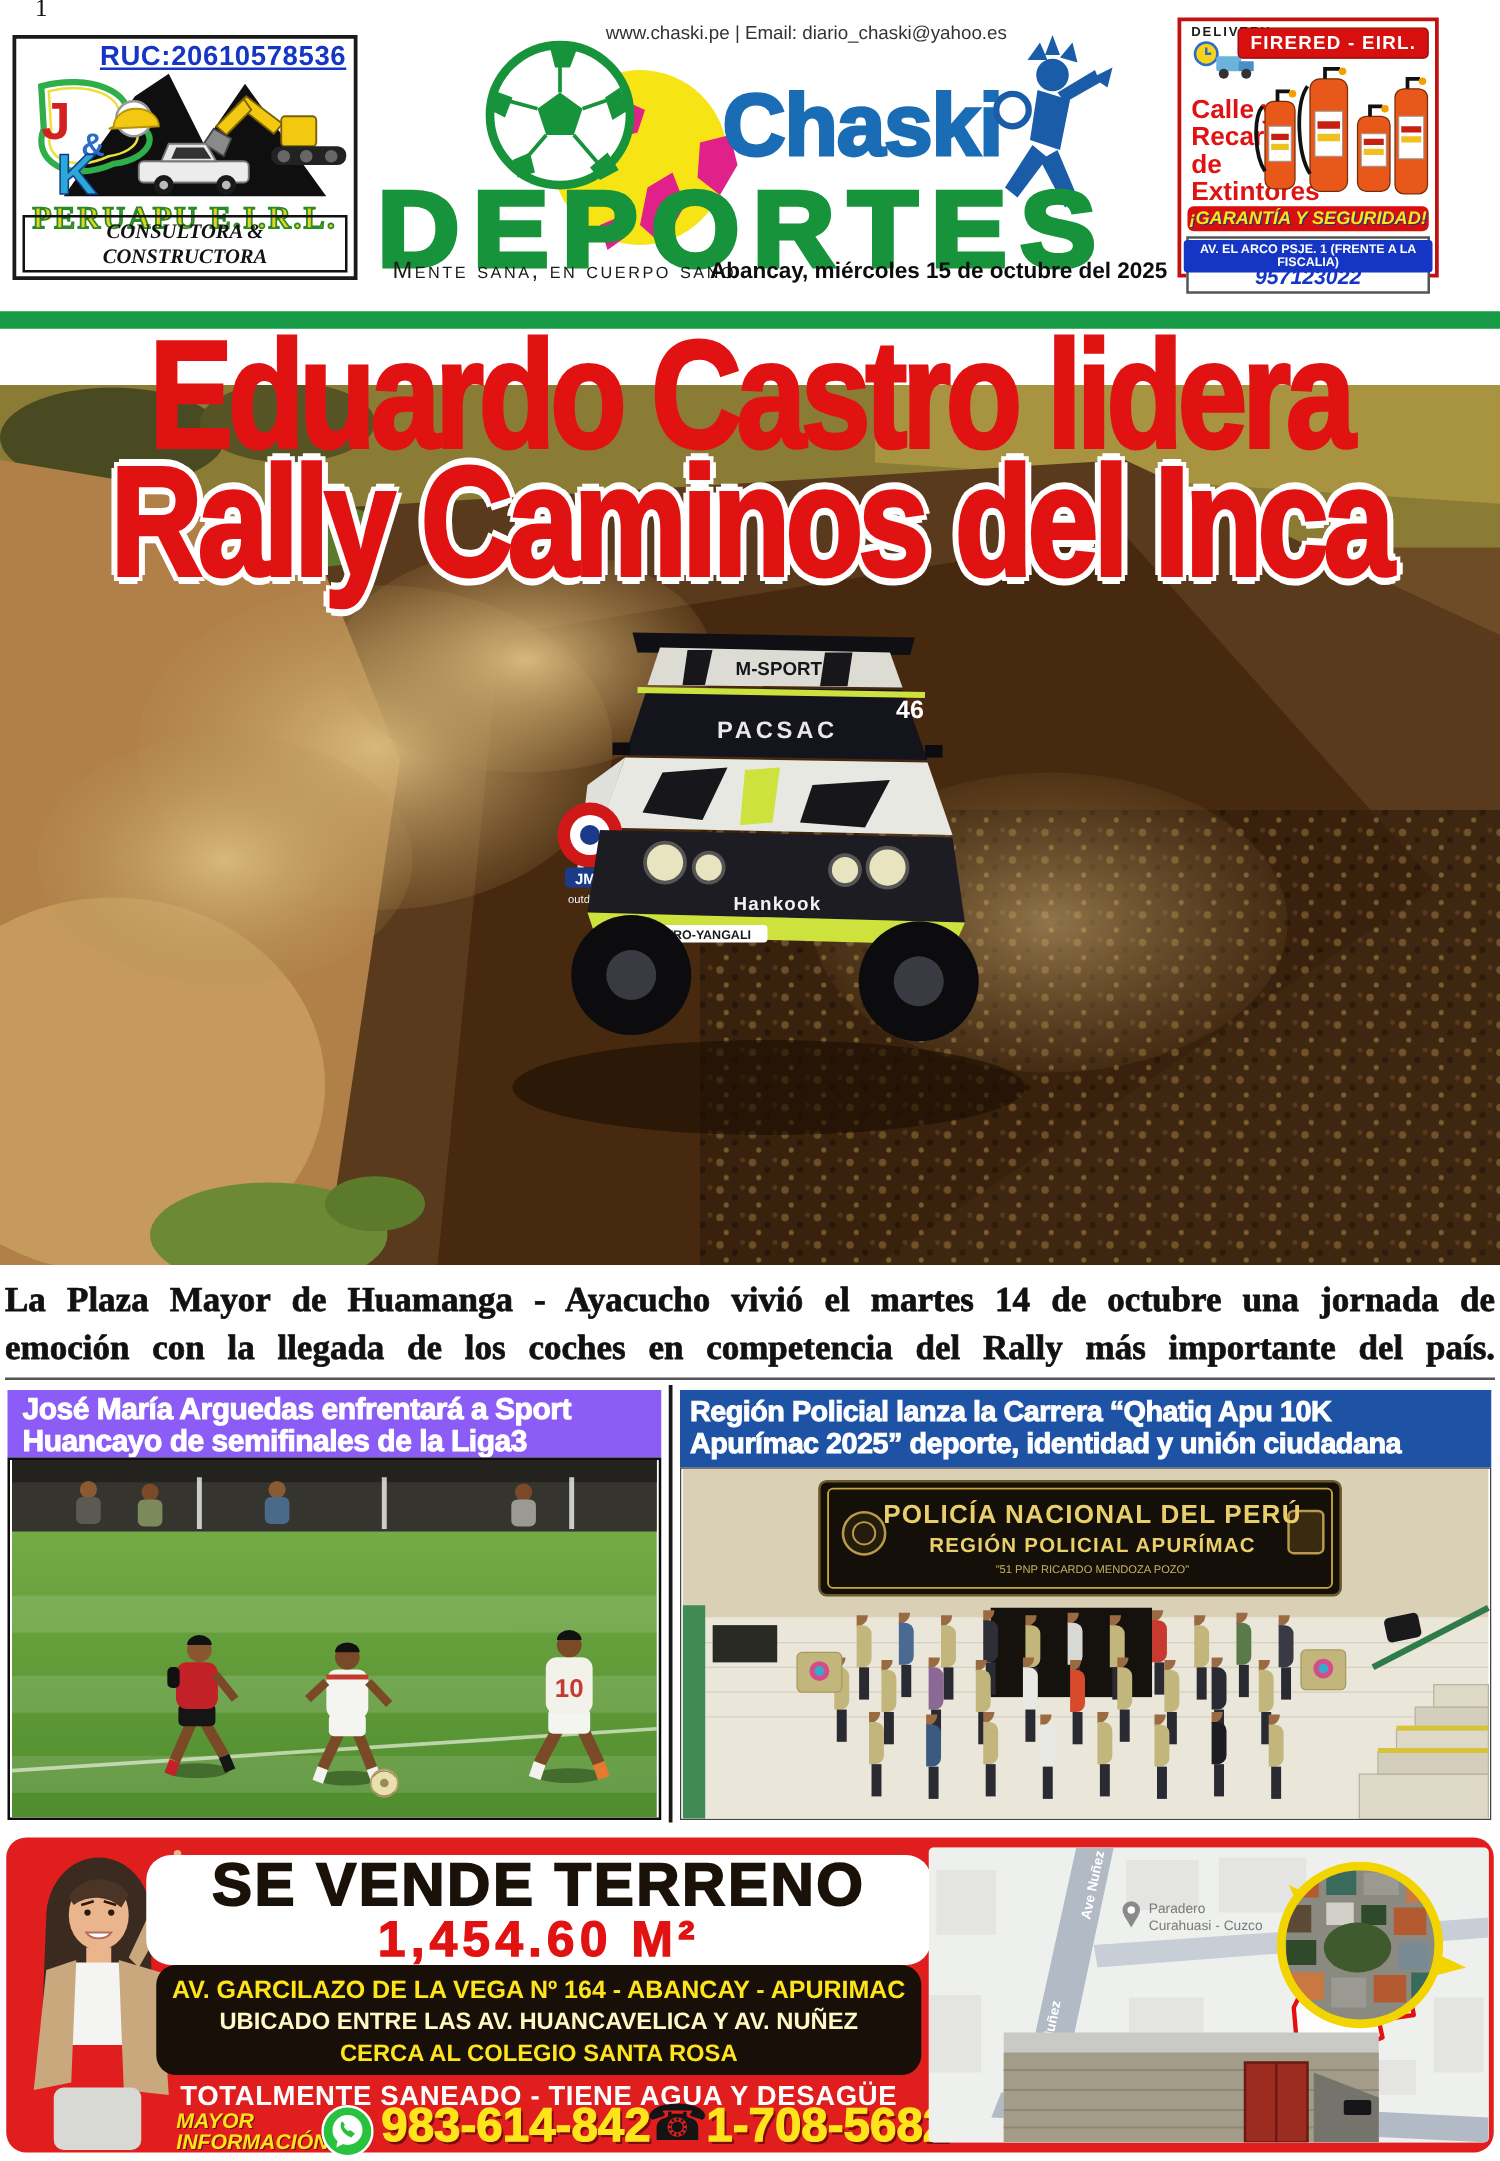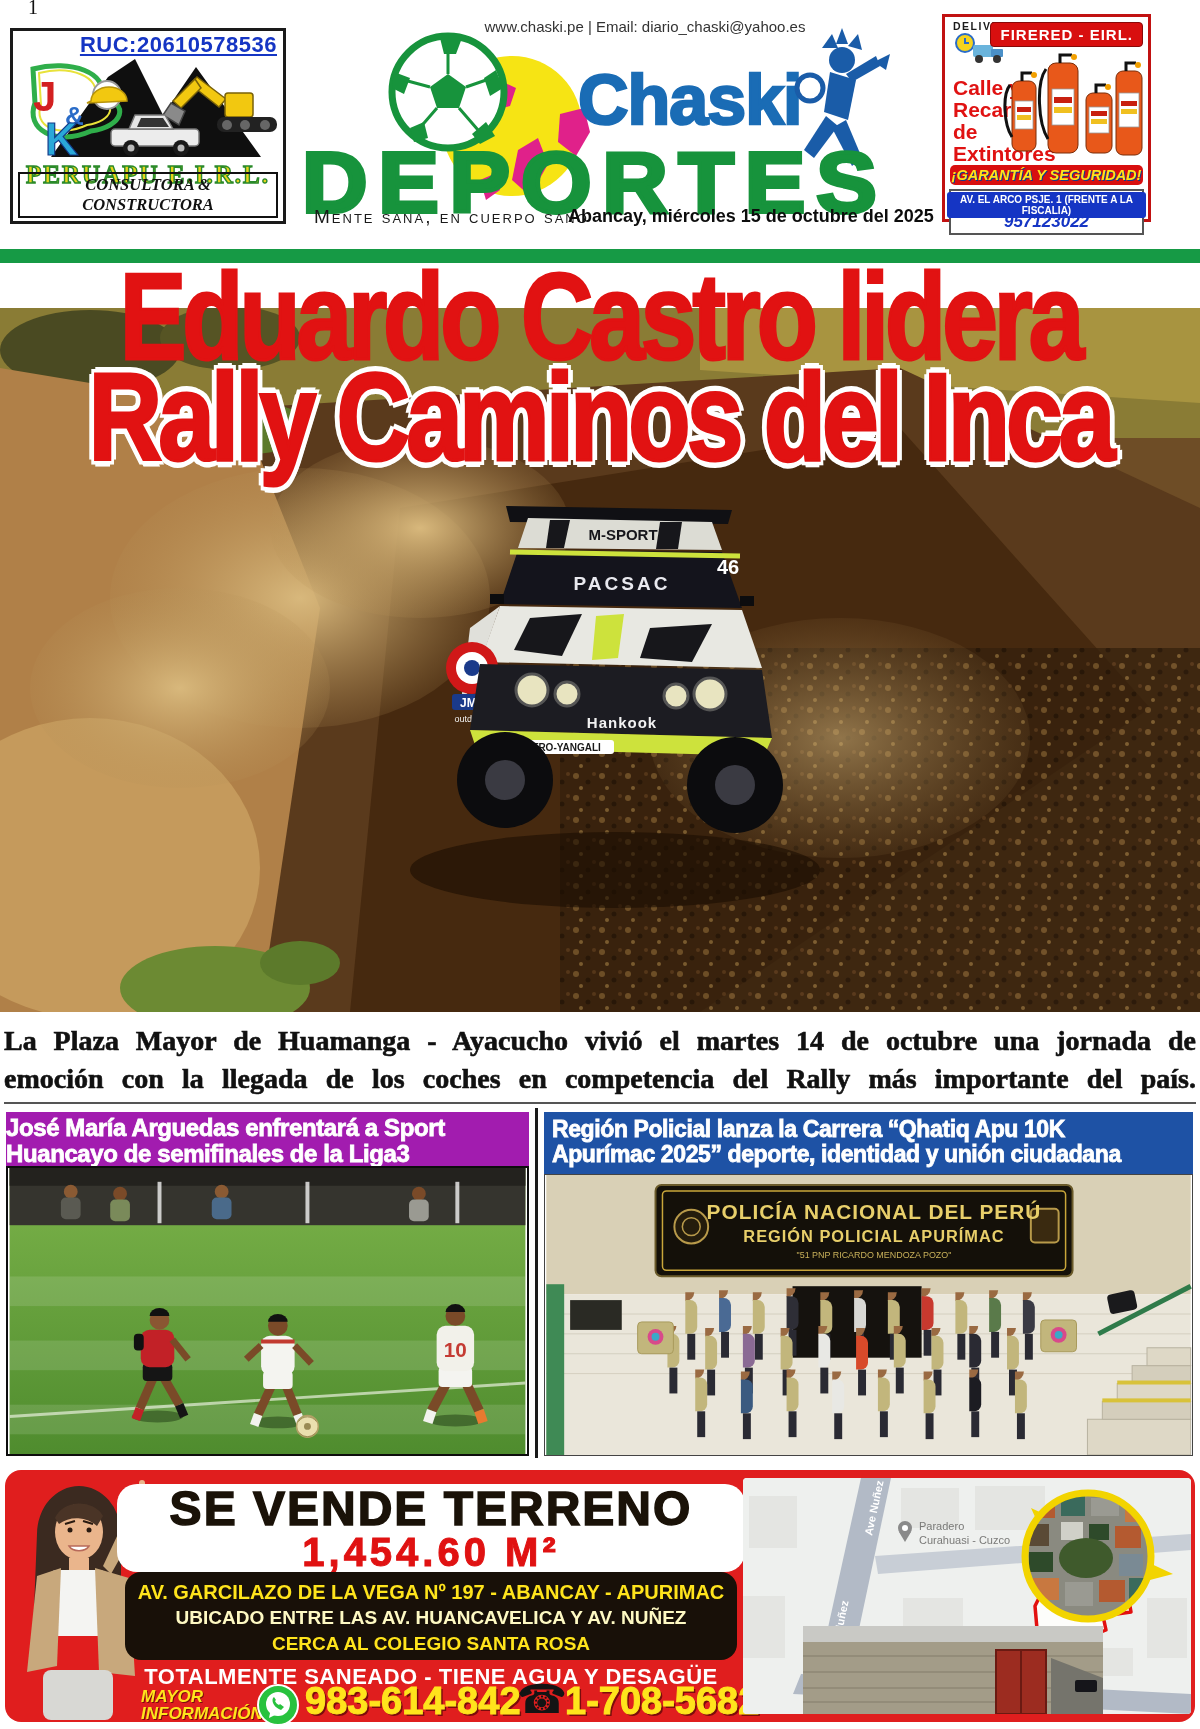--- a/index.html
+++ b/index.html
@@ -245,21 +245,21 @@
   </svg>
 
   <div class="abs" style="left:4px;top:1022px;width:1192px;">
     <div class="cap-line">La Plaza Mayor de Huamanga - Ayacucho vivió el martes 14 de octubre una jornada de</div>
     <div class="cap-line">emoción con la llegada de los coches en competencia del Rally más importante del país.</div>
   </div>
 
   <div class="abs" style="left:4px;top:1102px;width:1192px;height:2px;background:#555;"></div>
   <div class="abs" style="left:535px;top:1108px;width:3px;height:350px;background:#1a1a1a;"></div>
 
-  <div class="abs col-title" style="left:6px;top:1112px;width:523px;height:54px;background:#a21caf;font-size:24px;padding:3px 0;">
+  <div class="abs col-title" style="left:6px;top:1112px;width:523px;height:54px;background:#8b5cf6;font-size:24px;padding:3px 12px;">
     <div>José María Arguedas enfrentará a Sport</div>
     <div>Huancayo de semifinales de la Liga3</div>
   </div>
   <svg class="abs" style="left:6px;top:1166px;border:2px solid #0d0d0d;box-sizing:border-box;" width="523" height="290" viewBox="0 0 523 290">
     <defs>
       <linearGradient id="grass" x1="0" y1="0" x2="0" y2="1">
         <stop offset="0%" stop-color="#7cb34a"></stop>
           <stop offset="100%" stop-color="#4f8c2e"></stop>
       </linearGradient>
     </defs>
@@ -447,21 +447,21 @@
       <rect x="24" y="190" width="104" height="56" fill="#b06a52" opacity="0.0"></rect>
       <rect x="36" y="196" width="70" height="50" rx="8" fill="#d8d8d4"></rect>
     </svg>
 
     <div class="abs" style="left:112px;top:14px;width:628px;height:88px;background:#fff;border-radius:20px;text-align:center;">
       <div style="font-size:48px;font-weight:700;color:#1a1208;-webkit-text-stroke:1.5px #1a1208;letter-spacing:2px;line-height:48px;margin-top:1px;">SE VENDE TERRENO</div>
       <div style="font-size:40px;font-weight:700;color:#e01212;-webkit-text-stroke:1px #e01212;letter-spacing:4px;line-height:38px;">1,454.60 M²</div>
     </div>
 
     <div class="abs" style="left:120px;top:102px;width:612px;height:88px;background:#181008;border-radius:16px;text-align:center;padding-top:7px;box-sizing:border-box;">
-      <div class="yellow" style="font-size:20px;font-weight:700;line-height:26px;">AV. GARCILAZO DE LA VEGA Nº 197 - ABANCAY - APURIMAC</div>
+      <div class="yellow" style="font-size:20px;font-weight:700;line-height:26px;">AV. GARCILAZO DE LA VEGA Nº 164 - ABANCAY - APURIMAC</div>
       <div style="color:#fef9c3;font-size:19px;font-weight:700;line-height:26px;">UBICADO ENTRE LAS AV. HUANCAVELICA Y AV. NUÑEZ</div>
       <div class="yellow" style="font-size:19px;font-weight:700;line-height:26px;">CERCA AL COLEGIO SANTA ROSA</div>
     </div>
 
     <div class="abs" style="left:120px;top:194px;width:612px;text-align:center;color:#fff;font-size:22px;font-weight:700;letter-spacing:0.5px;">TOTALMENTE SANEADO - TIENE AGUA Y DESAGÜE</div>
 
     <div class="abs" style="left:136px;top:218px;font-size:17px;font-weight:700;font-style:italic;line-height:17px;color:#ffe41c;text-shadow:1px 1px 0 #7a0c0c;">
       <div>MAYOR</div>
       <div>INFORMACIÓN</div>
     </div>

